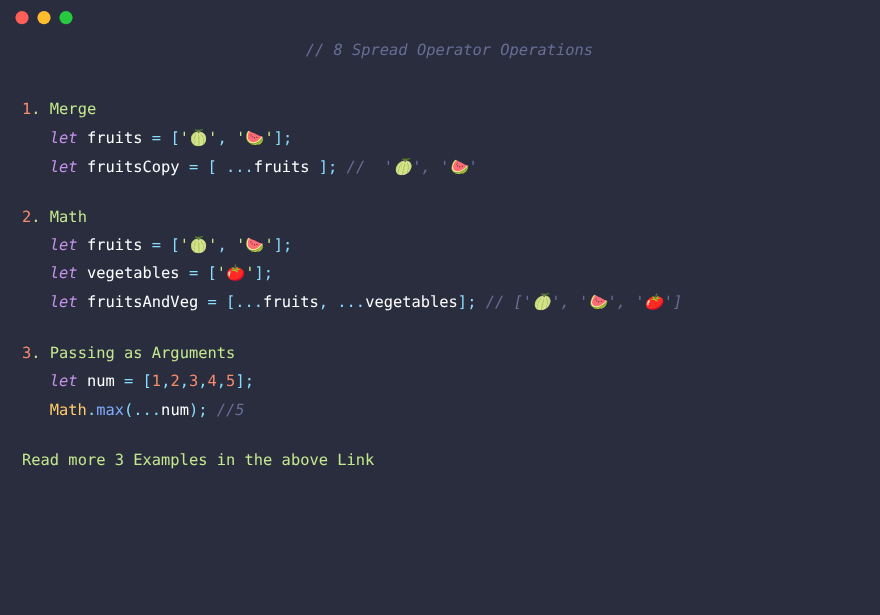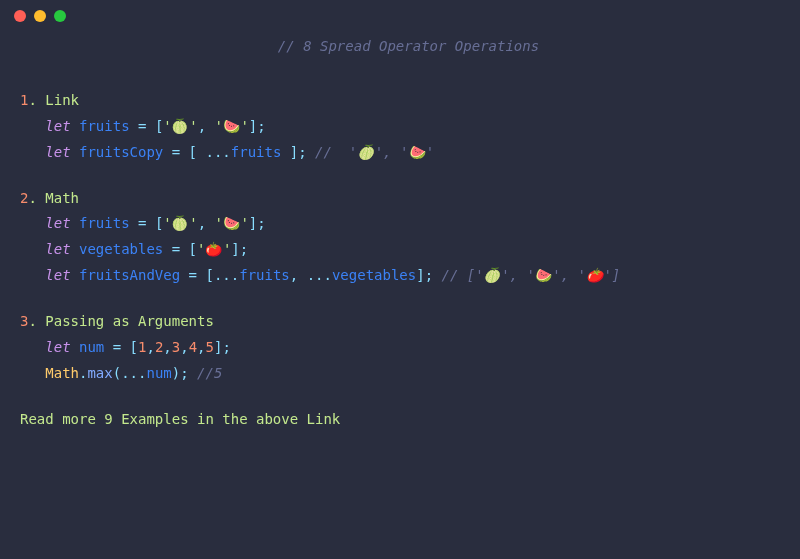--- a/index.html
+++ b/index.html
@@ -33,21 +33,21 @@
     text-align: center;
     color: #676e95;
     font-style: italic;
     margin-bottom: 28px;
     margin-top: 2px;
   }
   .line { white-space: pre; }
   .num { color: #f78c6c; }
   .section-title { color: #c3e88d; }
   .kw { color: #c792ea; font-style: italic; margin-top: 29px; }
-  .ident { color: #3b82f6; }
+  .ident { color: #ffffff; }
   .op { color: #89ddff; }
   .punct { color: #89ddff; }
   .str { color: #c3e88d; }
   .comment { color: #676e95; font-style: italic; }
   .obj { color: #ffcb6b; }
   .fn { color: #82aaff; }
   .indent { display:inline-block; width: 3ch; }
   .block { margin-bottom: 20px; }
   .footer { color: #c3e88d; margin-top: 4px; }
   .emoji { font-style: normal; }
@@ -59,33 +59,33 @@
   <div class="dot red"></div>
   <div class="dot yellow"></div>
   <div class="dot green"></div>
 </div>
 
 <div class="content">
 
   <div class="title-comment">// 8 Spread Operator Operations</div>
 
   <div class="block">
-    <div class="line"><span class="num">1</span><span class="section-title">. Link</span></div>
+    <div class="line"><span class="num">1</span><span class="section-title">. Merge</span></div>
     <div class="line"><span class="indent"></span><span class="kw">let</span> <span class="ident">fruits</span><span class="op"> = </span><span class="punct">[</span><span class="str"><span>'</span><span class="emoji">🍈</span><span>'</span></span><span class="punct">, </span><span class="str"><span>'</span><span class="emoji">🍉</span><span>'</span></span><span class="punct">]</span><span class="punct">;</span></div>
     <div class="line"><span class="indent"></span><span class="kw">let</span> <span class="ident">fruitsCopy</span><span class="op"> = </span><span class="punct">[</span><span class="ident"> </span><span class="op">...</span><span class="ident">fruits</span><span class="ident"> </span><span class="punct">]</span><span class="punct">;</span> <span class="comment"><span>// </span><span> '🍈', '🍉'</span></span></div>
   </div>
 
   <div class="block">
     <div class="line"><span class="num">2</span><span class="section-title">. Math</span></div>
     <div class="line"><span class="indent"></span><span class="kw">let</span> <span class="ident">fruits</span><span class="op"> = </span><span class="punct">[</span><span class="str"><span>'</span><span class="emoji">🍈</span><span>'</span></span><span class="punct">, </span><span class="str"><span>'</span><span class="emoji">🍉</span><span>'</span></span><span class="punct">]</span><span class="punct">;</span></div>
     <div class="line"><span class="indent"></span><span class="kw">let</span> <span class="ident">vegetables</span><span class="op"> = </span><span class="punct">[</span><span class="str"><span>'</span><span class="emoji">🍅</span><span>'</span></span><span class="punct">]</span><span class="punct">;</span></div>
     <div class="line"><span class="indent"></span><span class="kw">let</span> <span class="ident">fruitsAndVeg</span><span class="op"> = </span><span class="punct">[</span><span class="op">...</span><span class="ident">fruits</span><span class="punct">, </span><span class="op">...</span><span class="ident">vegetables</span><span class="punct">]</span><span class="punct">;</span> <span class="comment"><span>// </span><span>['🍈', '🍉', '🍅']</span></span></div>
   </div>
 
   <div class="block">
     <div class="line"><span class="num">3</span><span class="section-title">. Passing as Arguments</span></div>
     <div class="line"><span class="indent"></span><span class="kw">let</span> <span class="ident">num</span><span class="op"> = </span><span class="punct">[</span><span class="num">1</span><span class="punct">,</span><span class="num">2</span><span class="punct">,</span><span class="num">3</span><span class="punct">,</span><span class="num">4</span><span class="punct">,</span><span class="num">5</span><span class="punct">]</span><span class="punct">;</span></div>
     <div class="line"><span class="indent"></span><span class="obj">Math</span><span class="punct">.</span><span class="fn">max</span><span class="punct">(</span><span class="op">...</span><span class="ident">num</span><span class="punct">)</span><span class="punct">;</span> <span class="comment">//5</span></div>
   </div>
 
-  <div class="line footer">Read more 9 Examples in the above Link</div>
+  <div class="line footer">Read more 3 Examples in the above Link</div>
 
 </div>
 
 </body></html>

